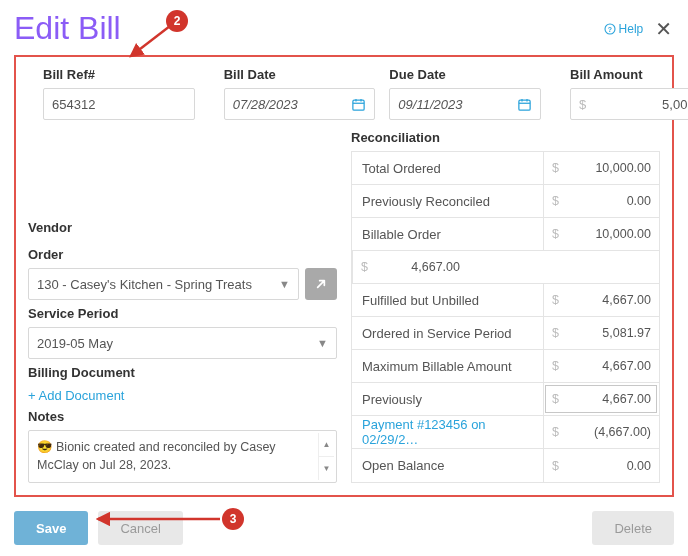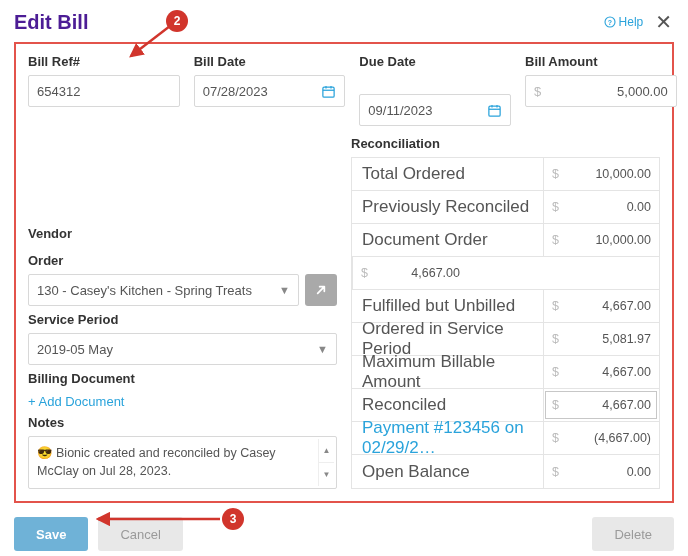--- a/index.html
+++ b/index.html
@@ -12,47 +12,47 @@
     height: 556px;
     position: relative;
     padding: 10px 14px;
   }
   .header {
     display: flex;
     align-items: center;
     justify-content: space-between;
     margin-bottom: 8px;
   }
-  .title { font-size: 20px; font-weight: 700; color: #4c1d95; }
+  .title { font-size: 32px; font-weight: 400; color: #8b5cf6; }
   .top-right { display: flex; align-items: center; gap: 10px; }
   .help { color: #2aa3db; font-size: 12px; display:flex; align-items:center; gap:3px; cursor:pointer;}
   .close-x { font-size: 20px; color: #555; cursor:pointer; line-height:1; padding:2px;}
   .form-wrap {
     border: 2px solid #e3534b;
     padding: 10px 12px 12px;
   }
   .row { display: flex; gap: 14px; align-items: flex-end; }
   .col { display: flex; flex-direction: column; }
   .col-l { width: 50%; }
   .col-r { width: 50%; }
   .section-label { font-weight: 700; font-size: 13px; color: #333; margin-bottom:6px; margin-top:6px;}
   .field-row { display: flex; gap: 14px; }
-  .field { flex:1; display:flex; flex-direction:column; }
+  .field { flex:1; display:flex; flex-direction:column;margin-left:15px; }
   .field-label { font-weight: 700; font-size: 13px; margin-bottom:6px;}
   .input {
     border: 1px solid #d8d8d8;
     background: #fff;
     height: 32px;
     padding: 0 8px;
     color:#555;
     display:flex; align-items:center;
     border-radius:2px;
     position:relative;
   }
-  .input.date { justify-content: space-between; }
+  .input.date { justify-content: space-between; font-style: italic; }
   .input.amount { justify-content: space-between; }
   .input.amount .cur { color:#bbb; }
   .input.readonly { background:#ececec; color:#777; }
   .caret { color:#888; font-size:11px;}
   .cal-icon svg { width:15px; height:15px; display:block;}
   .open-icon {
     width:32px; height:32px; background:#a9a9a9;
     display:flex; align-items:center; justify-content:center;
     border-radius:3px; cursor:pointer; flex-shrink:0;
   }
@@ -70,21 +70,21 @@
   .spinner div{ flex:1; display:flex; align-items:center; justify-content:center; font-size:8px; color:#888; cursor:pointer;}
   .spinner div:first-child{border-bottom:1px solid #eee;}
   .add-doc { color:#2aa3db; font-size:13px; cursor:pointer; margin-top:2px;}
   .recon-table {
     border:1px solid #e4e4e4;
   }
   .recon-row {
     display:flex; height:33px; border-bottom:1px solid #e4e4e4;
   }
   .recon-row:last-child{ border-bottom:none;}
-  .rc-label { flex:1; padding:0 10px; display:flex; align-items:center; color:#555; font-size:17px;}
+  .rc-label { flex:1; padding:0 10px; display:flex; align-items:center; color:#555; font-size:13px;}
   .rc-label.link { color:#2aa3db; cursor:pointer;}
   .rc-val { width:116px; border-left:1px solid #e4e4e4; display:flex; align-items:center; justify-content:space-between; padding:0 8px; color:#555; font-size:12.5px;}
   .rc-val .cur{ color:#bbb;}
   .rc-val.boxed { outline:1px solid #c7c7c7; outline-offset:-3px;}
   .buttons {
     display:flex; justify-content:space-between; align-items:center;
     margin-top:14px;
   }
   .btn-group{ display:flex; gap:10px;}
   .btn {
@@ -135,21 +135,21 @@
         <span class="cal-icon">
           <svg viewBox="0 0 24 24">
               <rect x="3" y="5" width="18" height="16" rx="2" fill="none" stroke="#2aa3db" stroke-width="2"></rect>
               <line x1="3" y1="10" x2="21" y2="10" stroke="#2aa3db" stroke-width="2"></line>
               <line x1="8" y1="3" x2="8" y2="7" stroke="#2aa3db" stroke-width="2"></line>
               <line x1="16" y1="3" x2="16" y2="7" stroke="#2aa3db" stroke-width="2"></line>
             </svg>
         </span>
       </div>
     </div>
-    <div class="field" style="width:24%; flex:none; margin-left:auto;gap:19px;">
+    <div class="field" style="width:24%; flex:none; margin-left:auto;">
       <div class="field-label">Due Date</div>
       <div class="input date">
         <span>09/11/2023</span>
         <span class="cal-icon">
           <svg viewBox="0 0 24 24">
               <rect x="3" y="5" width="18" height="16" rx="2" fill="none" stroke="#2aa3db" stroke-width="2"></rect>
               <line x1="3" y1="10" x2="21" y2="10" stroke="#2aa3db" stroke-width="2"></line>
               <line x1="8" y1="3" x2="8" y2="7" stroke="#2aa3db" stroke-width="2"></line>
               <line x1="16" y1="3" x2="16" y2="7" stroke="#2aa3db" stroke-width="2"></line>
             </svg>
@@ -212,21 +212,21 @@
             </div>
           </div>
           <div class="recon-row">
             <div class="rc-label">Previously Reconciled</div>
             <div class="rc-val">
               <span class="cur">$</span>
               <span>0.00</span>
             </div>
           </div>
           <div class="recon-row">
-            <div class="rc-label">Document Order</div>
+            <div class="rc-label">Billable Order</div>
             <div class="rc-val">
               <span class="cur">$</span>
               <span>10,000.00</span>
             </div>
           </div>
           <div class="recon-row">
             <div class="rc-val">
               <span class="cur">$</span>
               <span>4,667.00</span>
             </div>
@@ -246,21 +246,21 @@
             </div>
           </div>
           <div class="recon-row">
             <div class="rc-label">Maximum Billable Amount</div>
             <div class="rc-val">
               <span class="cur">$</span>
               <span>4,667.00</span>
             </div>
           </div>
           <div class="recon-row">
-            <div class="rc-label">Reconciled</div>
+            <div class="rc-label">Previously</div>
             <div class="rc-val boxed">
               <span class="cur">$</span>
               <span>4,667.00</span>
             </div>
           </div>
           <div class="recon-row">
             <div class="rc-label link">Payment #123456 on 02/29/2…</div>
             <div class="rc-val">
               <span class="cur">$</span>
               <span>(4,667.00)</span>

